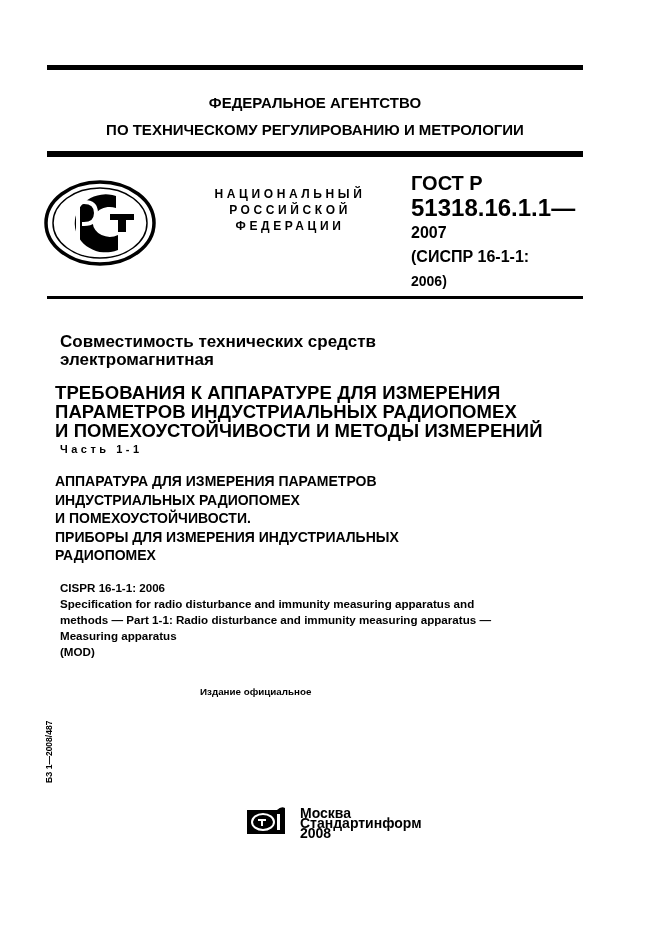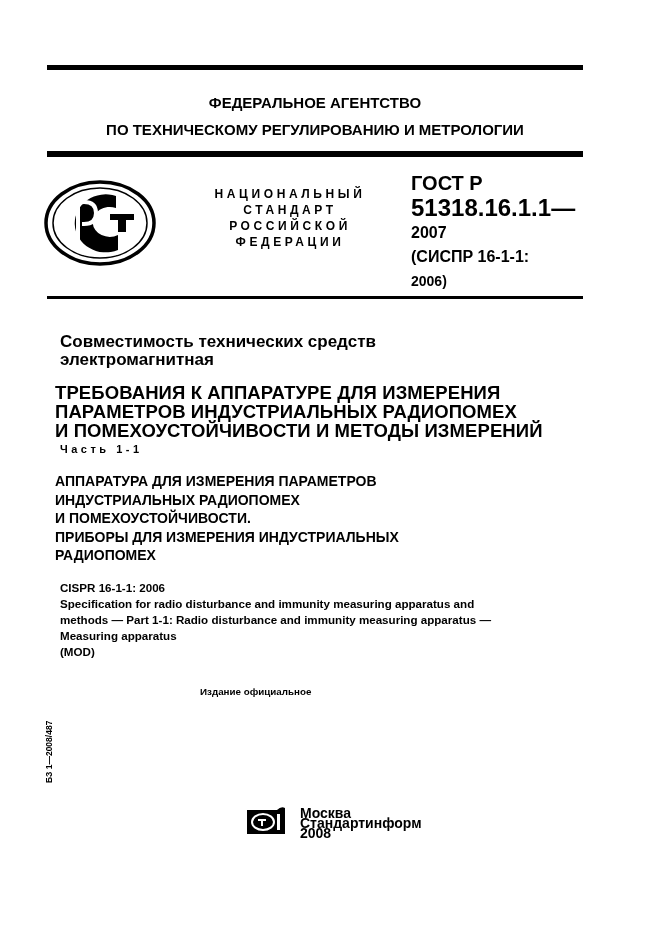--- a/index.html
+++ b/index.html
@@ -43,21 +43,20 @@
 
     <path d="M34 63 L34 26 Q34 22 40 22 Q52 22 52 33 Q52 44 40 44 L38 44" fill="none" stroke="#fff" stroke-width="4"></path>
 
     <rect x="66" y="34" width="24" height="6" fill="#000"></rect>
     <rect x="74" y="34" width="8" height="18" fill="#000"></rect>
   </svg>
 </div>
 
 <div class="abs natstd" style="top:186px;">
   <div>НАЦИОНАЛЬНЫЙ</div>
-  <div>СТАНДАРТ</div>
   <div>РОССИЙСКОЙ</div>
   <div>ФЕДЕРАЦИИ</div>
 </div>
 
 <div class="abs gost" style="top:171px;">
   <div style="font-size:20px;line-height:24px;">ГОСТ Р</div>
   <div style="font-size:24px;line-height:26px;">51318.16.1.1—</div>
   <div style="font-size:16px;line-height:24px;">2007</div>
   <div style="font-size:16px;line-height:24px;">(СИСПР 16-1-1:</div>
   <div style="font-size:14px;line-height:24px;">2006)</div>

